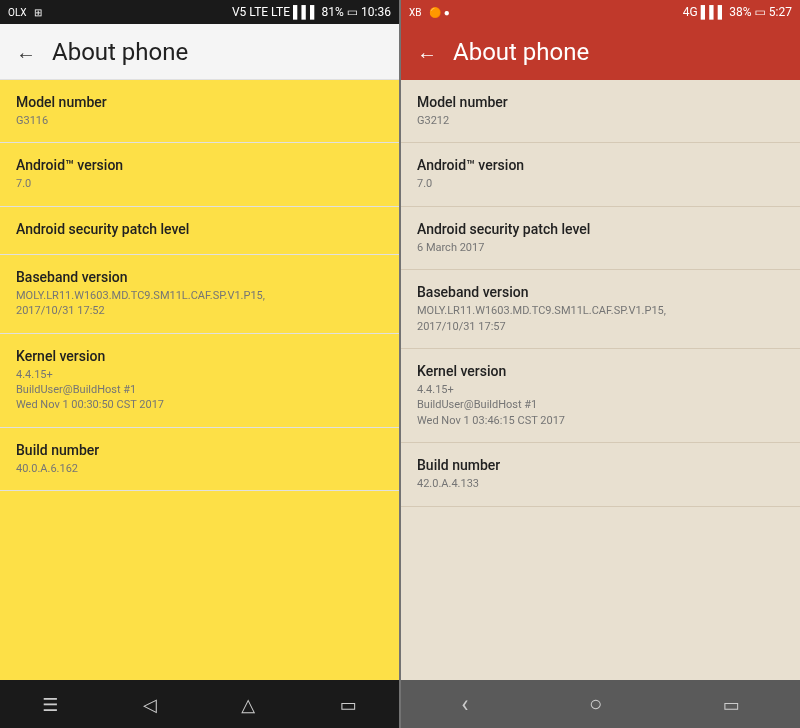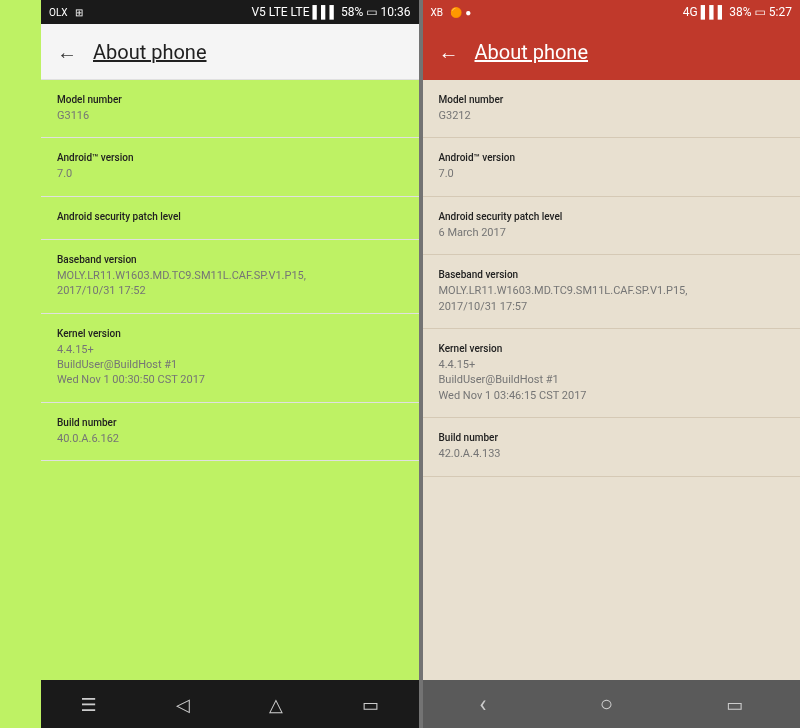--- a/index.html
+++ b/index.html
@@ -13,23 +13,22 @@
 
     
     .phone-panel {
       flex: 1;
       display: flex;
       flex-direction: column;
       height: 728px;
     }
 
     .phone-panel.left {
-      background: #bef264;
-      border-right: 4px solid #737373;
-      padding-left: 41px;
+      background: #fde047;
+      border-right: 2px solid #737373;
     }
 
     .phone-panel.right {
       background: #e8e0d0;
     }
 
     
     .status-bar {
       height: 24px;
       display: flex;
@@ -85,23 +84,22 @@
 
     .toolbar.left-tb .toolbar-back-icon {
       color: #333;
     }
 
     .toolbar.right-tb .toolbar-back-icon {
       color: #fff;
     }
 
     .toolbar-title {
-      font-size: 20px;
+      font-size: 24px;
       font-weight: 400;
-      text-decoration: underline;
     }
 
     .toolbar.left-tb .toolbar-title {
       color: #212121;
     }
 
     .toolbar.right-tb .toolbar-title {
       color: #fff;
     }
 
@@ -115,21 +113,21 @@
     .info-row {
       padding: 14px 16px;
       border-bottom: 1px solid #e0e0e0;
     }
 
     .phone-panel.right .info-row {
       border-bottom: 1px solid #d5c9b5;
     }
 
     .info-label {
-      font-size: 10px;
+      font-size: 14px;
       font-weight: 500;
       color: #212121;
       margin-bottom: 3px;
     }
 
     .info-value {
       font-size: 11px;
       color: #757575;
       line-height: 1.4;
     }
@@ -169,21 +167,21 @@
 
 <div class="phone-panel left">
 
   <div class="status-bar left-sb">
     <div class="status-bar-left-icons">
       <span style="font-size:10px;">OLX &nbsp; ⊞</span>
     </div>
     <div class="status-bar-right-icons">
       <span class="small-text">V5 LTE LTE</span>
       <span class="small-text">▌▌▌</span>
-      <span class="small-text">58%</span>
+      <span class="small-text">81%</span>
       <span class="small-text">▭</span>
       <span class="small-text">10:36</span>
     </div>
   </div>
 
   <div class="toolbar left-tb">
     <span class="toolbar-back-icon">←</span>
     <span class="toolbar-title">About phone</span>
   </div>
 

